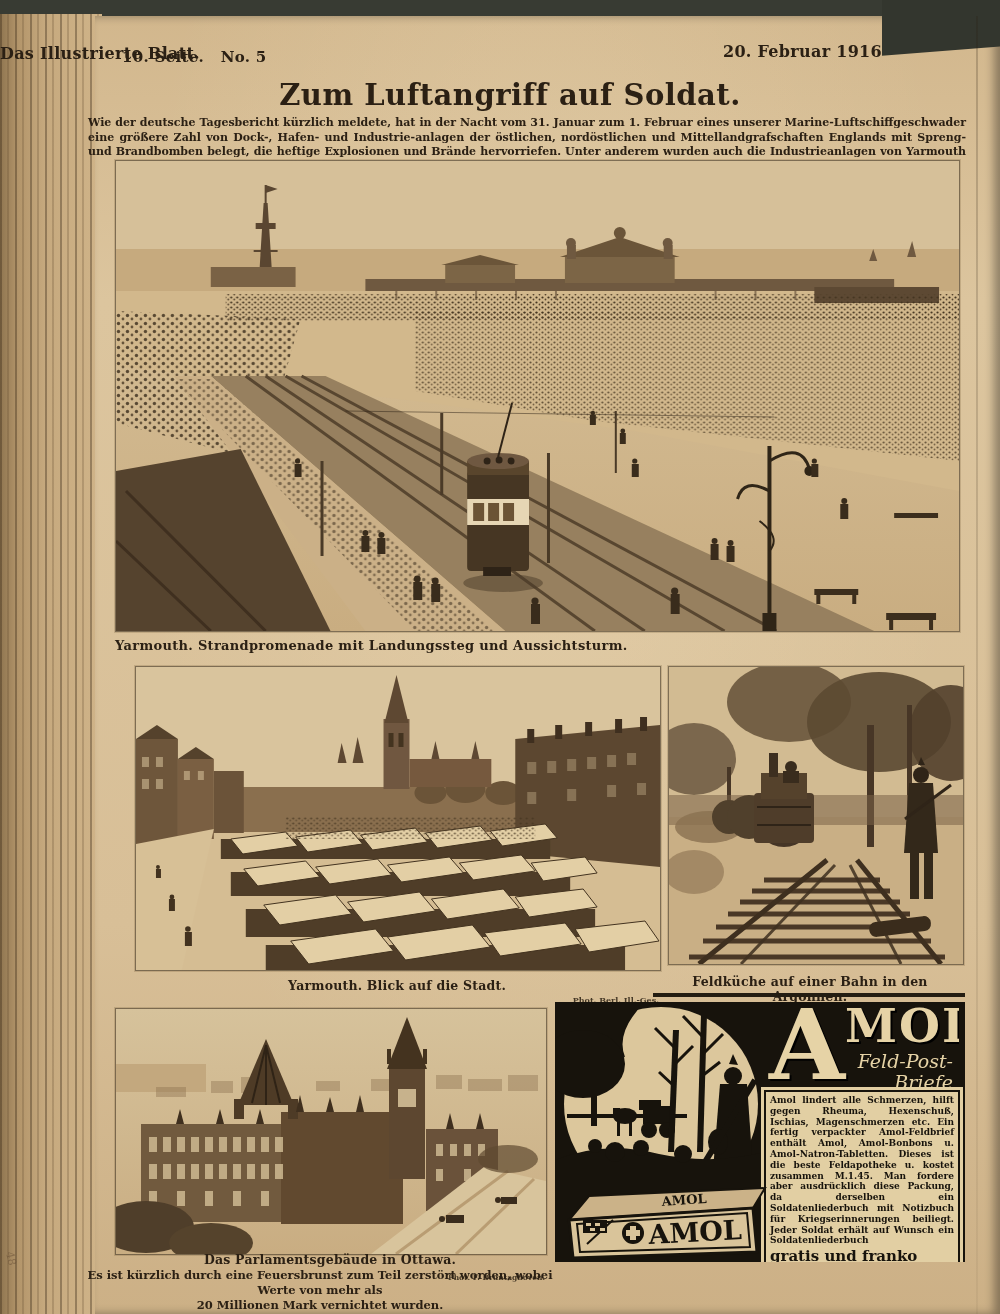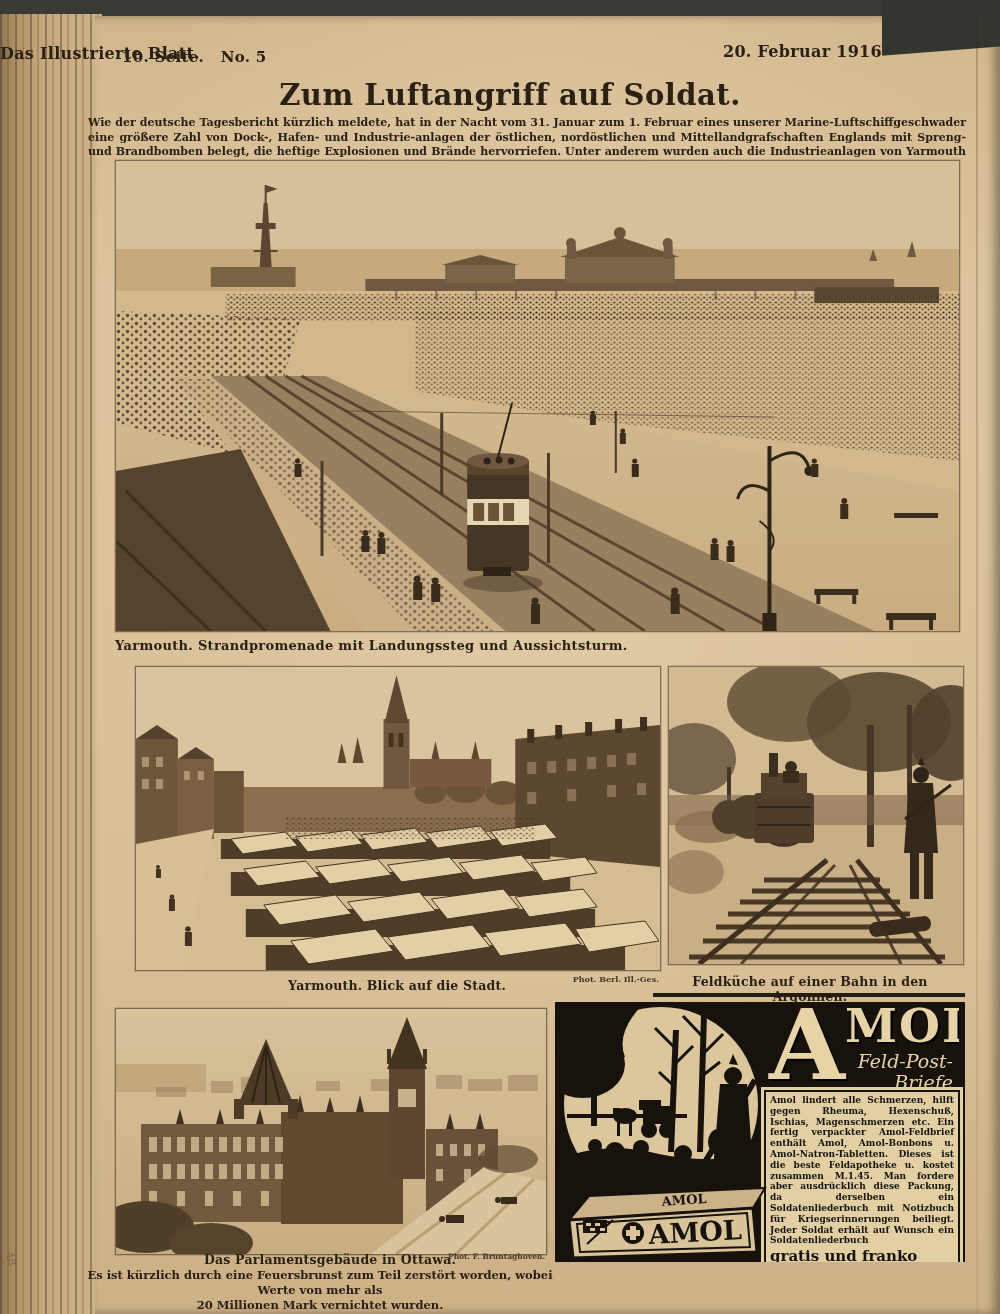--- a/index.html
+++ b/index.html
@@ -33,21 +33,21 @@
     background:linear-gradient(rgba(40,28,14,.22), rgba(40,28,14,.05));}
 
   .abs{position:absolute;}
   .hdr{font-weight:bold;font-size:15px;letter-spacing:.3px;}
   .headline{font-weight:bold;font-size:29px;letter-spacing:.5px;text-align:center;}
   .intro{font-size:11px;font-weight:bold;line-height:1.34;text-align:justify;text-align-last:center;}
   .photo{border:1px solid rgba(50,38,24,.55);box-shadow:0 0 0 1px rgba(120,95,60,.25);}
   .photo svg{display:block;width:100%;height:100%;}
   .cap{font-weight:bold;font-size:13px;text-align:left;letter-spacing:.3px;}
   .cap-s{font-weight:bold;font-size:12.5px;text-align:center;letter-spacing:.2px;}
-  .credit{font-weight:bold;font-size:8px;color:#453826;}
+  .credit{font-weight:bold;font-size:8px;color:#453826;margin-top:21px;}
   .sep{background:#241d12;}
   .note{font-weight:bold;font-size:11.5px;text-align:center;line-height:1.3;}
   .pencil{font-size:11px;color:rgba(95,72,48,.45);transform:rotate(78deg);}
 
   
   .ad{background:#17130c;overflow:hidden;}
   .ad-illu{position:absolute;left:0;top:0;width:218px;height:202px;}
   .ad-logo{position:absolute;right:6px;top:0;width:190px;color:#e6d3a6;text-align:left;}
   .big-a{font-weight:bold;font-size:98px;line-height:.88;float:left;
     text-shadow:2px 2px 0 #000;}

